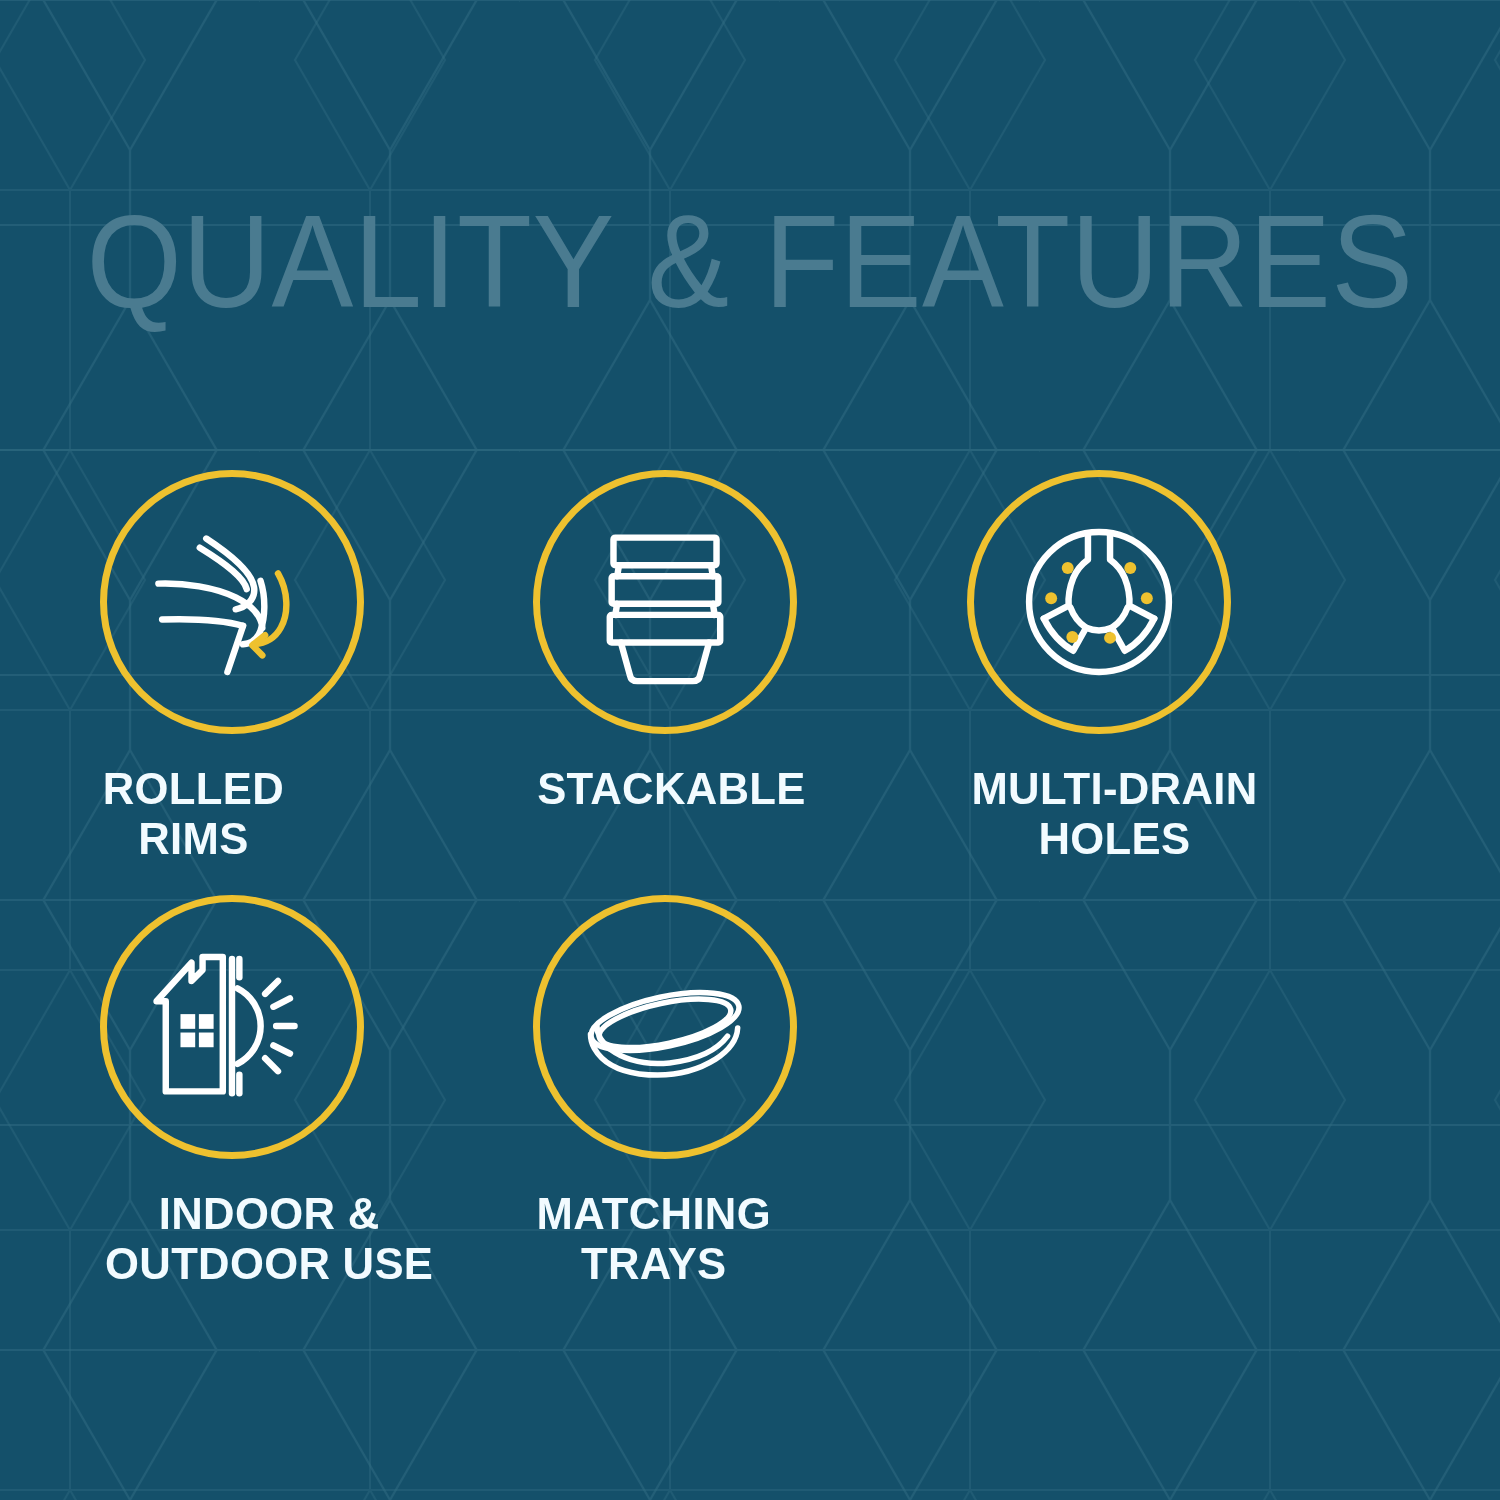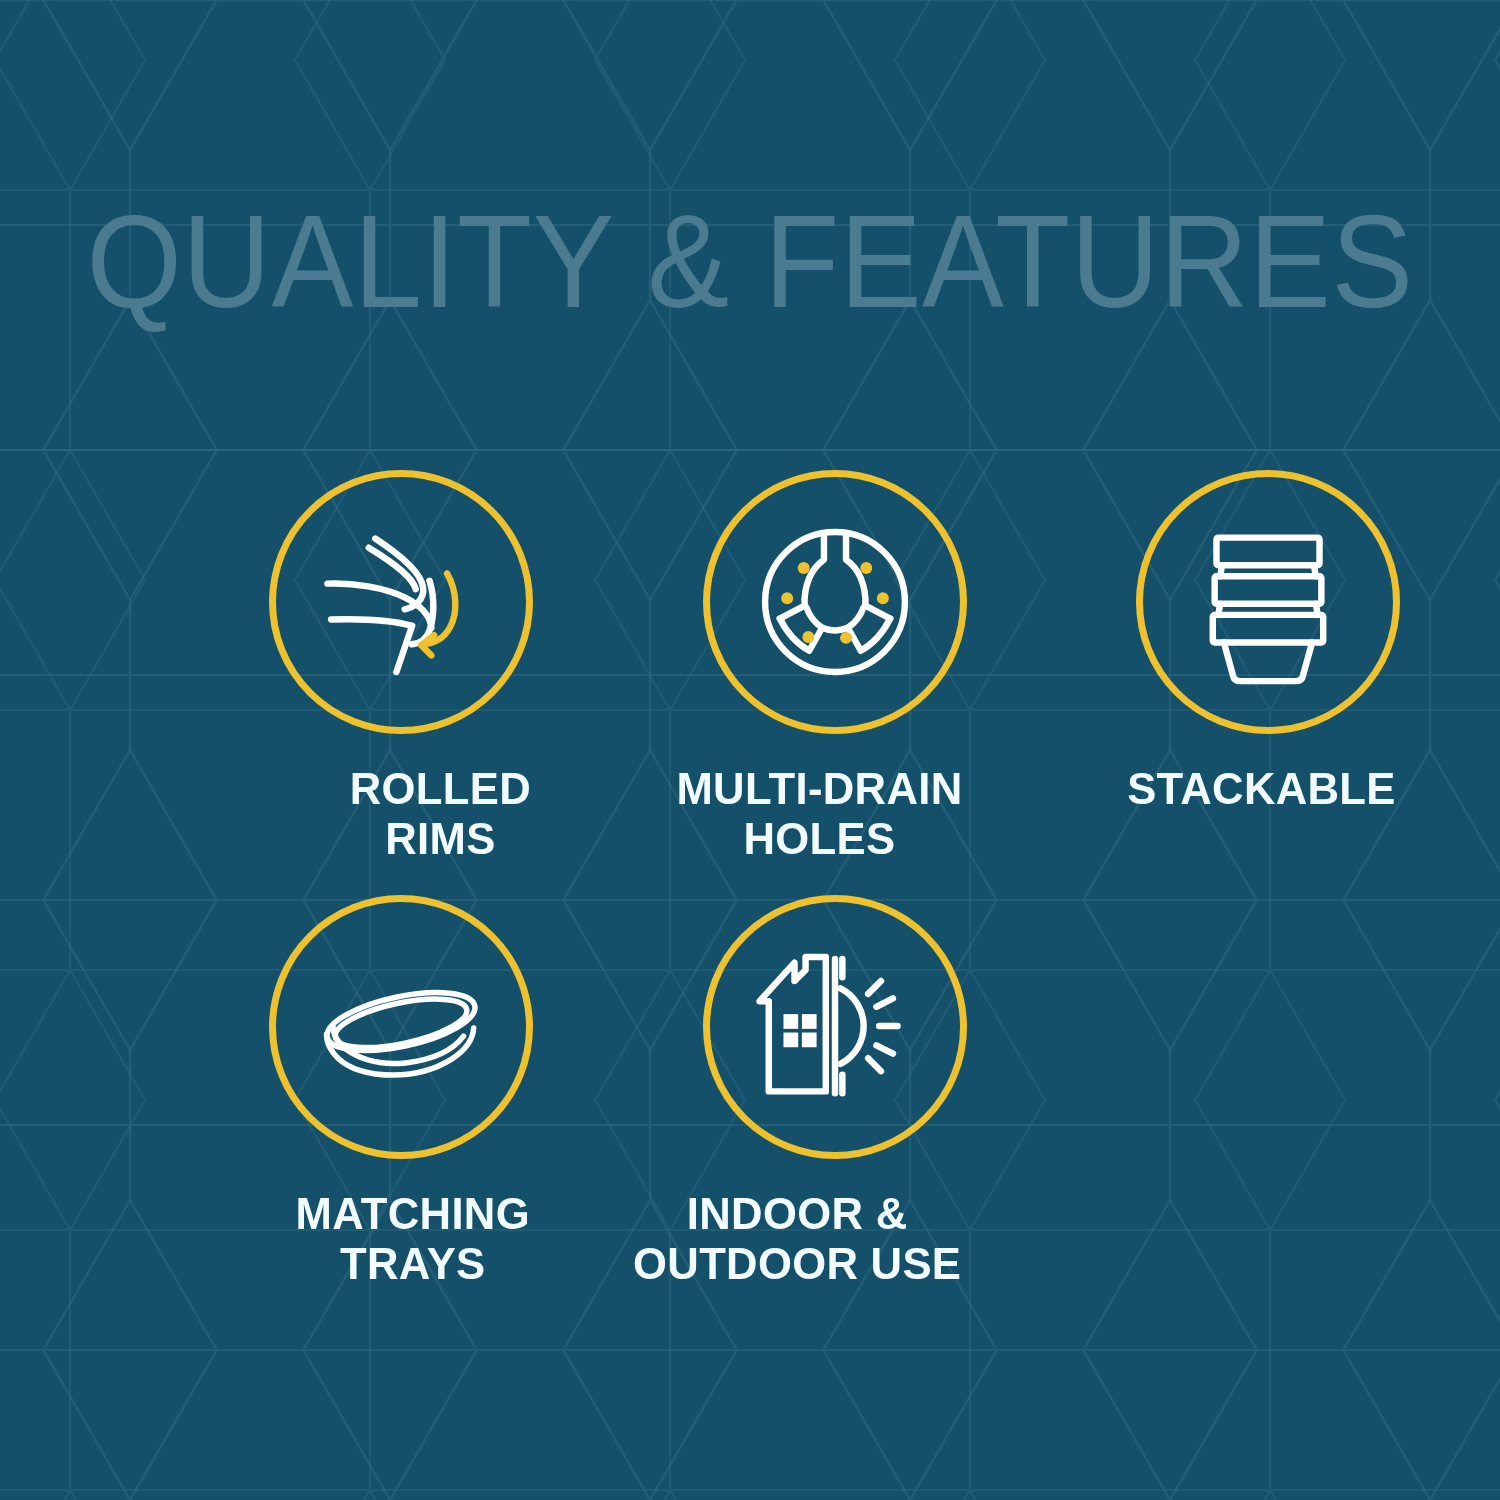--- a/index.html
+++ b/index.html
@@ -45,21 +45,21 @@
     left: 100px;
     top: 470px;
     width: 1300px;
     display: grid;
     grid-template-columns: repeat(3, 1fr);
     grid-template-rows: 425px 425px;
   }
   .cell {
     display: flex;
     flex-direction: column;
-    align-items: flex-end;
+    align-items: flex-start;
   }
   .badge {
     width: 264px;
     height: 264px;
     border-radius: 50%;
     border: 7px solid #eec12f;
     box-sizing: border-box;
     display: flex;
     align-items: center;
     justify-content: center;
@@ -137,20 +137,34 @@
           <path class="gold" d="M136 136 L122 147 L133 158"></path>
         </svg>
       </div>
       <div class="label">ROLLED
 RIMS</div>
     </div>
 
     <div class="cell">
       <div class="badge">
         <svg viewBox="0 0 200 200">
+          <rect class="ln" x="44" y="30" width="112" height="30" rx="2"></rect>
+          <path class="ln" d="M50 60 L48 72 M150 60 L152 72"></path>
+          <rect class="ln" x="42" y="72" width="116" height="30" rx="2"></rect>
+          <path class="ln" d="M48 102 L46 114 M152 102 L154 114"></path>
+          <rect class="ln" x="40" y="114" width="120" height="30" rx="2"></rect>
+          <path class="ln" d="M52 144 L62 180 Q63 186 70 186 L130 186 Q137 186 138 180 L148 144"></path>
+        </svg>
+      </div>
+      <div class="label">STACKABLE</div>
+    </div>
+
+    <div class="cell">
+      <div class="badge">
+        <svg viewBox="0 0 200 200">
           <circle class="ln" cx="100" cy="100" r="76"></circle>
           <path class="ln" d="M88 26 L88 54 Q77 62 72 74 Q66 89 67 104 L40 118"></path>
           <path class="ln" d="M112 26 L112 54 Q123 62 128 74 Q134 89 133 104 L160 118"></path>
           <path class="ln" d="M40 118 Q52 142 72 153 L86 128 Q74 120 69 106"></path>
           <path class="ln" d="M160 118 Q148 142 128 153 L114 128 Q126 120 131 106"></path>
           <path class="ln" d="M86 128 Q100 134 114 128"></path>
           <circle class="gold-fill" cx="66" cy="63" r="6.5"></circle>
           <circle class="gold-fill" cx="134" cy="63" r="6.5"></circle>
           <circle class="gold-fill" cx="48" cy="96" r="6.5"></circle>
           <circle class="gold-fill" cx="152" cy="96" r="6.5"></circle>
@@ -158,47 +172,20 @@
           <circle class="gold-fill" cx="112" cy="139" r="6.5"></circle>
         </svg>
       </div>
       <div class="label">MULTI-DRAIN
 HOLES</div>
     </div>
 
     <div class="cell">
       <div class="badge">
         <svg viewBox="0 0 200 200">
-          <rect class="ln" x="44" y="30" width="112" height="30" rx="2"></rect>
-          <path class="ln" d="M50 60 L48 72 M150 60 L152 72"></path>
-          <rect class="ln" x="42" y="72" width="116" height="30" rx="2"></rect>
-          <path class="ln" d="M48 102 L46 114 M152 102 L154 114"></path>
-          <rect class="ln" x="40" y="114" width="120" height="30" rx="2"></rect>
-          <path class="ln" d="M52 144 L62 180 Q63 186 70 186 L130 186 Q137 186 138 180 L148 144"></path>
-        </svg>
-      </div>
-      <div class="label">STACKABLE</div>
-    </div>
-
-    <div class="cell">
-      <div class="badge">
-        <svg viewBox="0 0 200 200">
-          <ellipse class="ln-thin" cx="100" cy="94" rx="82" ry="27" transform="rotate(-12 100 94)"></ellipse>
-          <ellipse class="ln-thin" cx="100" cy="96" rx="73" ry="22" transform="rotate(-12 100 96)"></ellipse>
-          <path class="ln-thin" d="M19 108 Q19 116 23 123 Q36 146 72 151 Q120 157 155 135 Q178 120 179 101"></path>
-          <path class="ln-thin" d="M26 99 Q26 112 40 124 Q66 143 105 139 Q150 134 168 110"></path>
-        </svg>
-      </div>
-      <div class="label">MATCHING
-TRAYS</div>
-    </div>
-
-    <div class="cell">
-      <div class="badge">
-        <svg viewBox="0 0 200 200">
 
           <path class="ln" d="M90 24 L90 170 L28 170 L28 72 L18 72 L56 30 L56 50 L68 38 L68 24 Z"></path>
 
           <rect class="white-fill" x="44" y="86" width="16" height="16"></rect>
           <rect class="white-fill" x="64" y="86" width="16" height="16"></rect>
           <rect class="white-fill" x="44" y="106" width="16" height="16"></rect>
           <rect class="white-fill" x="64" y="106" width="16" height="16"></rect>
 
           <path class="ln" d="M100 26 L100 172"></path>
 
@@ -212,15 +199,28 @@
             <path d="M168 99 L148 99"></path>
             <path d="M163 69 L145 78"></path>
             <path d="M163 129 L145 120"></path>
           </g>
         </svg>
       </div>
       <div class="label">INDOOR &amp;
 OUTDOOR USE</div>
     </div>
 
+    <div class="cell">
+      <div class="badge">
+        <svg viewBox="0 0 200 200">
+          <ellipse class="ln-thin" cx="100" cy="94" rx="82" ry="27" transform="rotate(-12 100 94)"></ellipse>
+          <ellipse class="ln-thin" cx="100" cy="96" rx="73" ry="22" transform="rotate(-12 100 96)"></ellipse>
+          <path class="ln-thin" d="M19 108 Q19 116 23 123 Q36 146 72 151 Q120 157 155 135 Q178 120 179 101"></path>
+          <path class="ln-thin" d="M26 99 Q26 112 40 124 Q66 143 105 139 Q150 134 168 110"></path>
+        </svg>
+      </div>
+      <div class="label">MATCHING
+TRAYS</div>
+    </div>
+
 
   </div>
 </div>
 
 </body></html>

